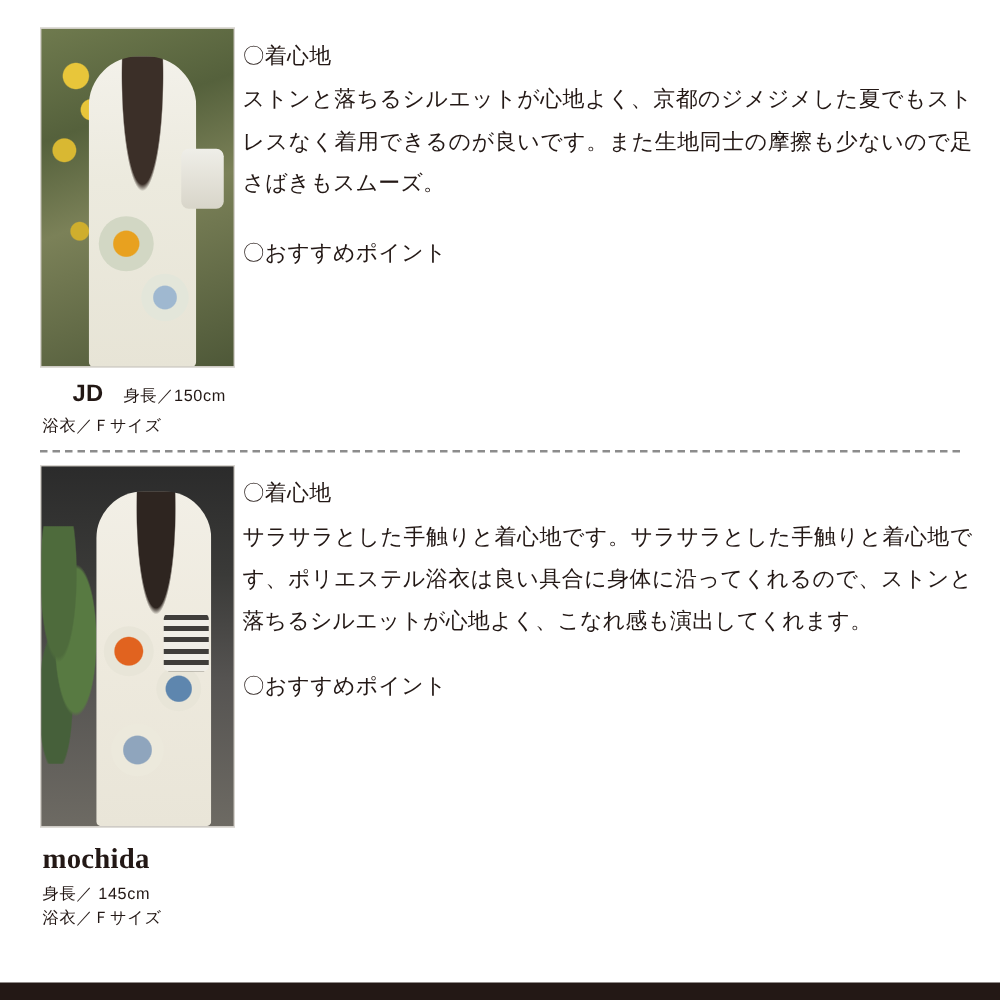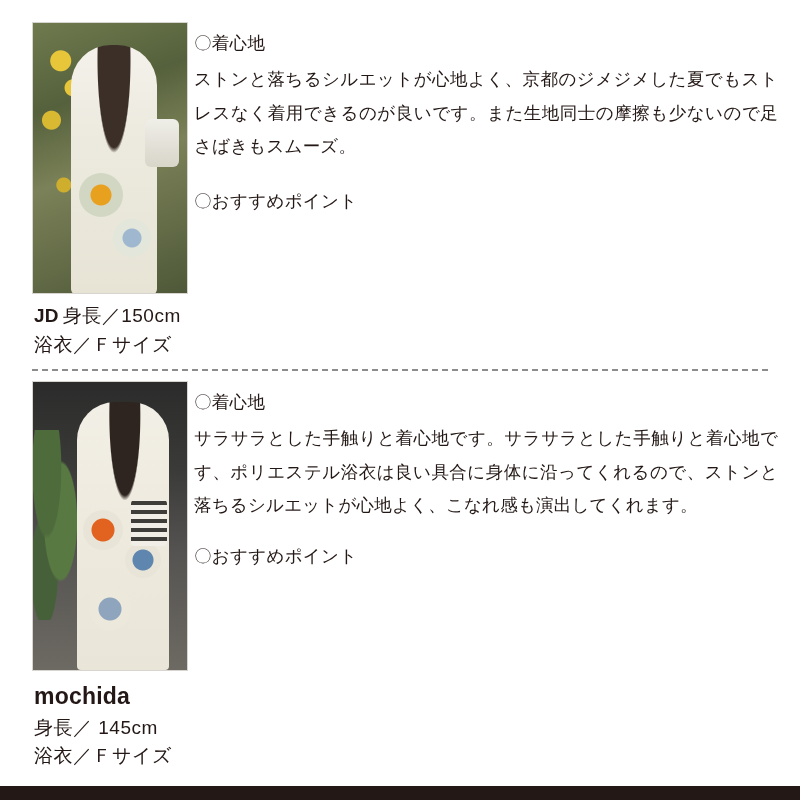--- a/index.html
+++ b/index.html
@@ -129,43 +129,44 @@
   }
   .cap-name {
     font-weight: bold;
     font-size: 19px;
     letter-spacing: 0.2px;
   }
   .cap-name-big {
     font-weight: bold;
     font-size: 23px;
     letter-spacing: 0.2px;
+    font-family: Liberation Serif, serif;
   }
   .cap-line {
-    font-size: 19px;
+    font-size: 13px;
     letter-spacing: 0.5px;
     white-space: nowrap;
   }
   .cap-row {
     display: flex;
     align-items: baseline;
-    gap: 4px;
+    gap: 16px;
+    margin-left: 24px;
   }
 
   .right-col {
     flex: 1 1 auto;
     padding-right: 22px;
     padding-top: 6px;
   }
   .section-head {
     font-size: 17.5px;
     line-height: 1.9;
     letter-spacing: 0.3px;
     margin: 0 0 2px 0;
-    font-family: Liberation Mono, monospace;
   }
   .body-text {
     font-size: 17.5px;
     line-height: 1.92;
     letter-spacing: 0.2px;
     margin: 0;
     text-align: justify;
   }
   .gap { height: 22px; }
   .gap-sm { height: 18px; }

